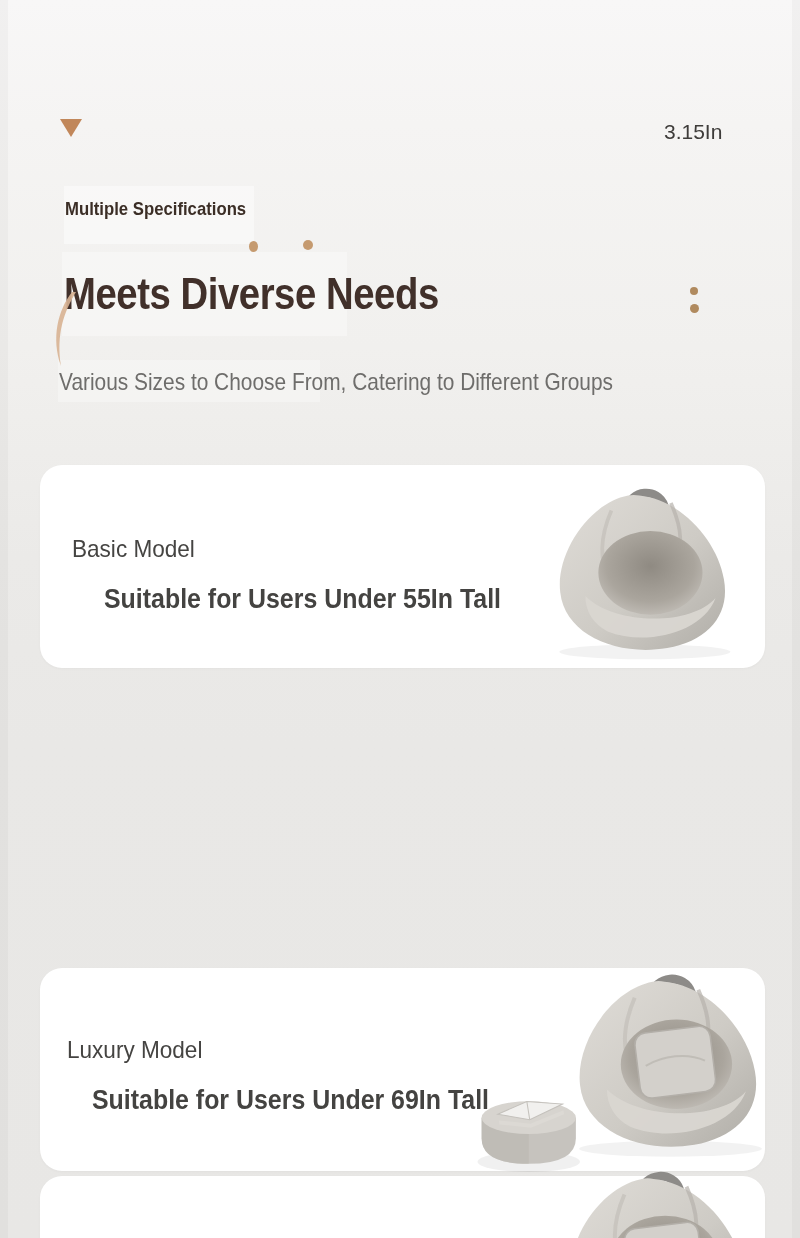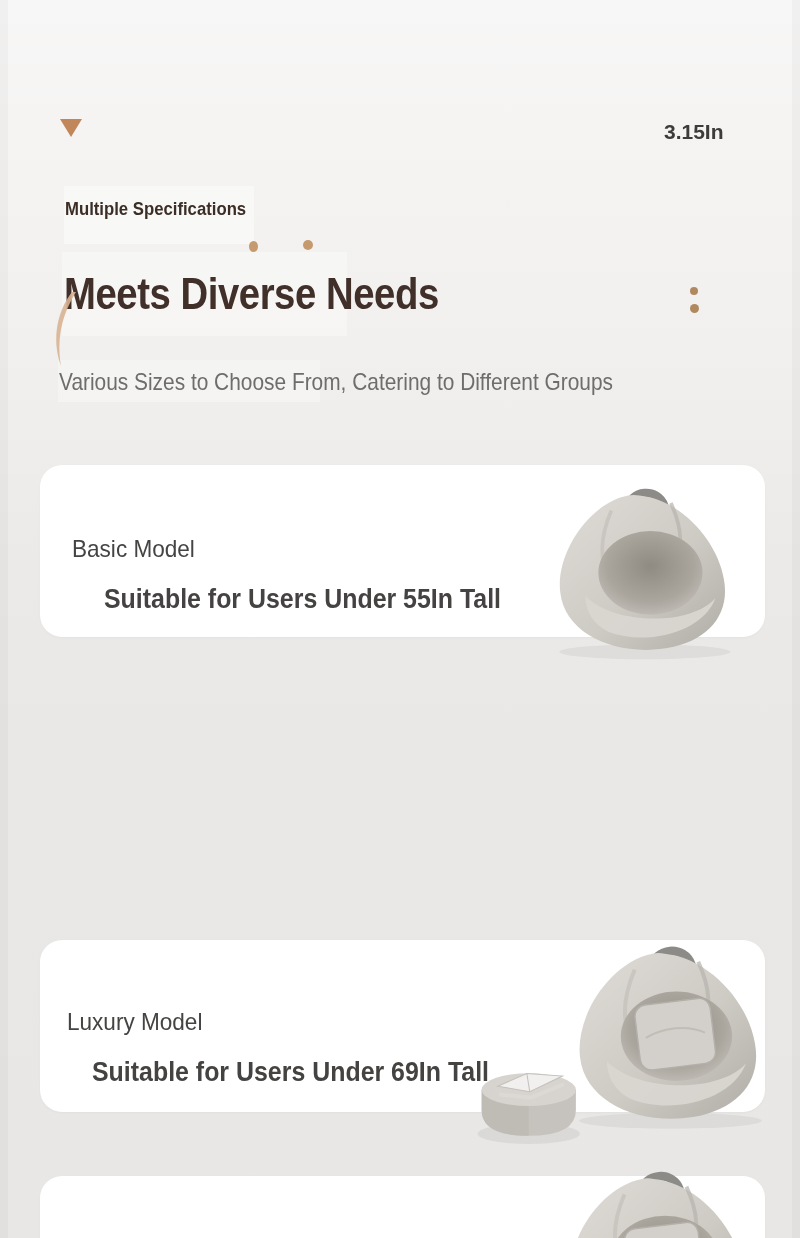--- a/index.html
+++ b/index.html
@@ -28,21 +28,21 @@
   .patch.p3{ left:58px; top:360px; width:262px; height:42px; background:rgba(255,255,255,0.30); }
 
   .tri{
     position:absolute; left:60px; top:119px; z-index:2;
     width:0; height:0;
     border-left:11px solid transparent;
     border-right:11px solid transparent;
   }
   .dim-label{
     position:absolute; left:664px; top:120px; z-index:2;
-    font-size:21px; color:#3e3c3a; letter-spacing:0;font-weight:bold;
+    font-size:21px; color:#3e3c3a; letter-spacing:0;
   }
   .eyebrow{
     position:absolute; left:65px; top:198px; z-index:2;
     font-size:19px; font-weight:700; color:#3b2e26;
     white-space:nowrap; transform:scaleX(0.88); transform-origin:0 50%;
   }
   .deco-dot{ position:absolute; border-radius:50%; z-index:2; }
   .dot-a{ left:249px; top:241px; width:9px; height:11px; }
   .dot-b{ left:303px; top:240px; width:10px; height:10px; }
   .colon-a{ left:690px; top:287px; width:8px; height:8px; }
@@ -55,27 +55,27 @@
   }
   .brush{ position:absolute; left:46px; top:290px; z-index:2; }
 
   .page-subtitle{
     position:absolute; left:59px; top:368px; z-index:2;
     font-size:24px; font-weight:500; color:#6e6d6b;
     white-space:nowrap; transform:scaleX(0.87); transform-origin:0 50%;
   }
 
   .card{
-    position:absolute; left:40px; width:725px; height:172px;
+    position:absolute; left:40px; width:725px; height:203px;
     background:#ffffff; border-radius:22px; z-index:3;
     box-shadow:0 1px 3px rgba(0,0,0,0.03);
   }
   .card.c1{ top:465px; }
   .card.c2{ top:705px; }
-  .card.c3{ top:940px; }
+  .card.c3{ top:968px; }
   .card.c4{ top:1176px; height:210px; }
 
   .card-title{
     position:absolute; font-size:24px; font-weight:500; color:#454442;
     white-space:nowrap; transform:scaleX(0.94); transform-origin:0 50%;
   }
   .card-desc{
     position:absolute; font-size:28px; font-weight:700; color:#444341;
     white-space:nowrap; transform:scaleX(0.89); transform-origin:0 50%;
   }

